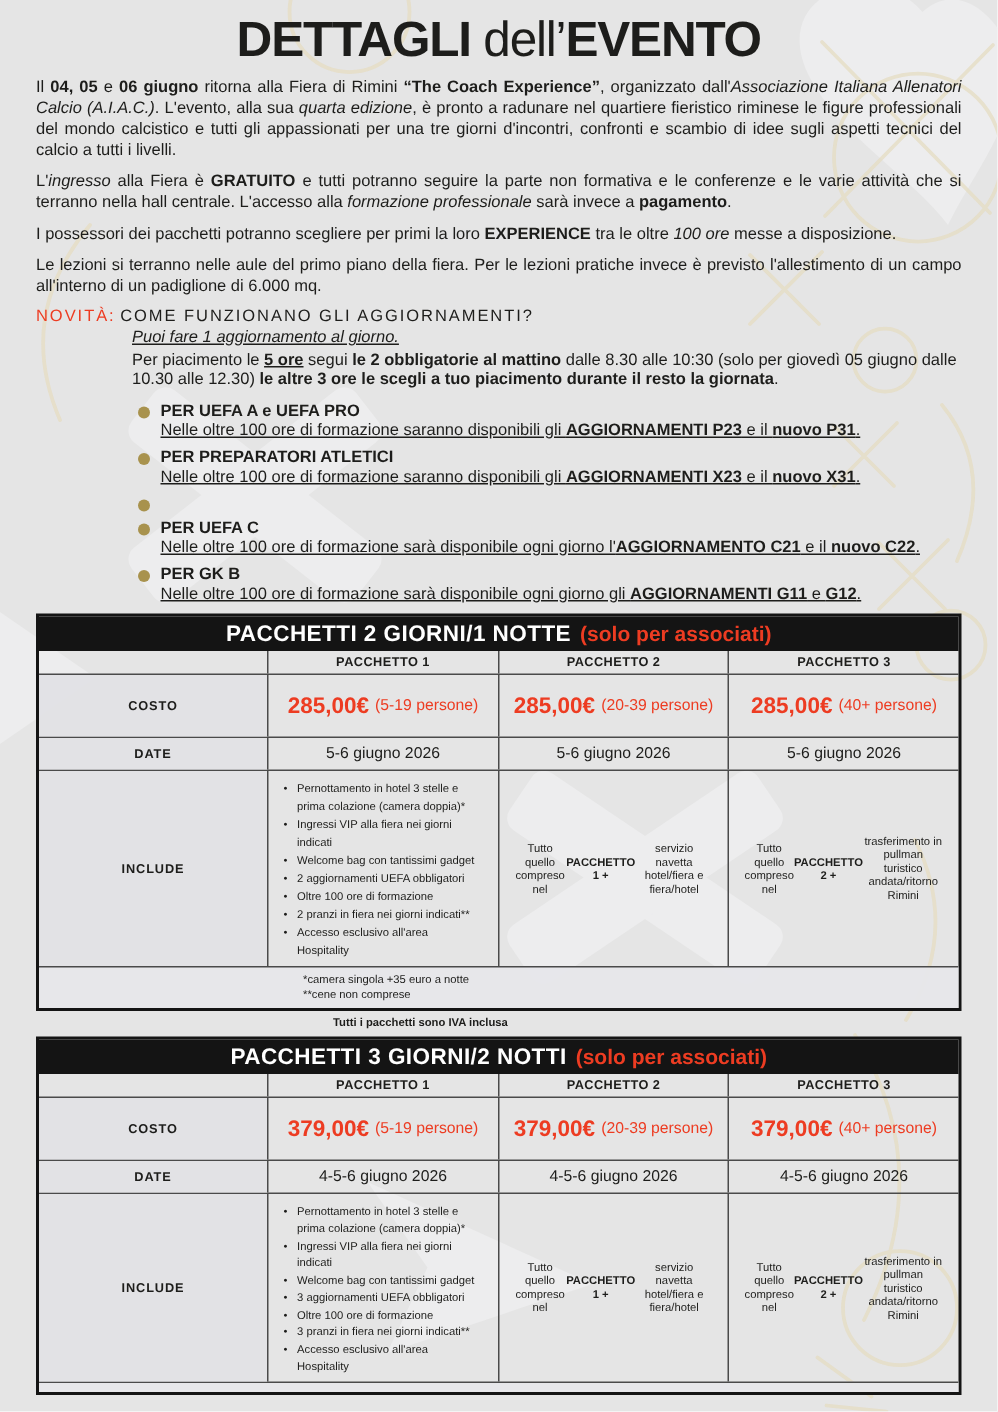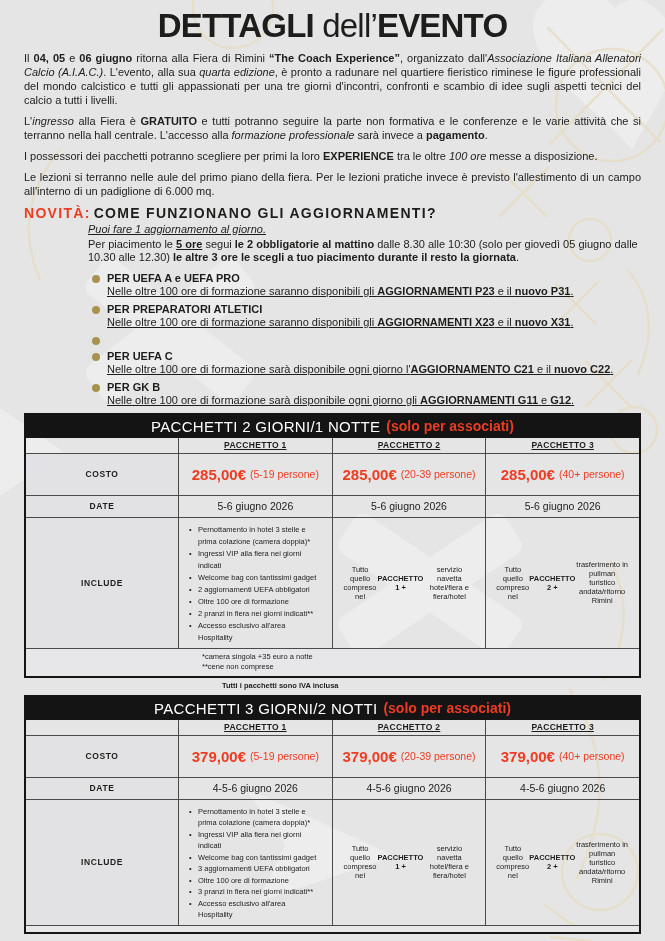--- a/index.html
+++ b/index.html
@@ -10,45 +10,45 @@
 
   h1.title { text-align:center; font-size:33px; line-height:36px; margin:2px 0 7px 0; letter-spacing:-0.8px; }
   h1.title .tb { font-weight:800; }
   h1.title .tl { font-weight:300; }
 
   p.para { font-size:11px; line-height:14px; text-align:justify; margin:0 0 7px 0; }
   .b { font-weight:bold; }
   .i { font-style:italic; }
   .u { text-decoration:underline; }
 
-  .novita-head { font-size:14px; font-weight:bold; letter-spacing:1.3px; margin:2px 0 2px 0; }
+  .novita-head { font-size:11px; font-weight:normal; letter-spacing:1.3px; margin:2px 0 2px 0; }
   .nv-label { color:#ed3c22; margin-right:3px; }
   .novita-body { margin-left:64px; font-size:11px; line-height:13.5px; }
   .nv-line1 { font-style:italic; text-decoration:underline; margin-bottom:1px; }
 
   .bullets { margin:7px 0 0 68px; }
   .bullet-item { display:flex; margin-bottom:5px; }
   .dot { flex:none; width:8px; height:8px; border-radius:50%; background:#a8924d; margin:3px 7px 0 0; }
   .bi-title { font-weight:bold; font-size:11px; line-height:13px; }
   .bi-desc { font-size:11px; line-height:13px;text-decoration:underline; }
 
   .ptable { border:2px solid #141414; margin-top:6px; }
   .t2 { margin-top:4px; }
   .thead { background:#141414; color:#fff; height:23px; display:flex; align-items:center; justify-content:center; gap:6px; }
-  .th-title { font-size:15px; font-weight:normal; letter-spacing:0.3px; }
+  .th-title { font-size:15px; font-weight:bold; letter-spacing:0.3px; }
   .th-note { font-size:14px; font-weight:bold; color:#ed3c22; }
   .trow { display:flex; align-items:stretch; }
   .trow + .trow { border-top:1px solid #4a4a4a; }
   .tc { box-sizing:border-box; border-left:1px solid #4a4a4a; }
   .tc:first-child { border-left:none; }
   .tc.lbl { flex:none; width:152px; background:rgba(226,226,229,0.95); display:flex; align-items:center; justify-content:center;
             font-weight:bold; font-size:8.5px; letter-spacing:0.6px; }
   .tc.lbl-empty { flex:none; width:152px; background:transparent; }
   .tc.col { flex:1 1 0; display:flex; align-items:center; justify-content:center; text-align:center; }
-  .subhead .tc { height:15px;text-decoration:underline; }
+  .subhead .tc { height:15px; }
   .subhead .col { font-size:8.5px; font-weight:bold; letter-spacing:0.3px; }
   .rcost .col { height:41px; }
   .price { color:#ed3c22; font-weight:bold; font-size:15px; }
   .pnote { color:#ed3c22; font-size:10.5px; margin-left:4px; }
   .rdate .col { height:21px; font-size:10.5px; }
   .rinc .col { font-size:7.5px; padding:4px 10px; }
   .t1 .rinc .col { min-height:112px; }
   .t2 .rinc .col { min-height:100px; }
   .rinc .inc-cell { align-items:flex-start; justify-content:flex-start; text-align:left; }
   ul.inc { list-style:none; margin:2px 0 0 0; padding:0; }

